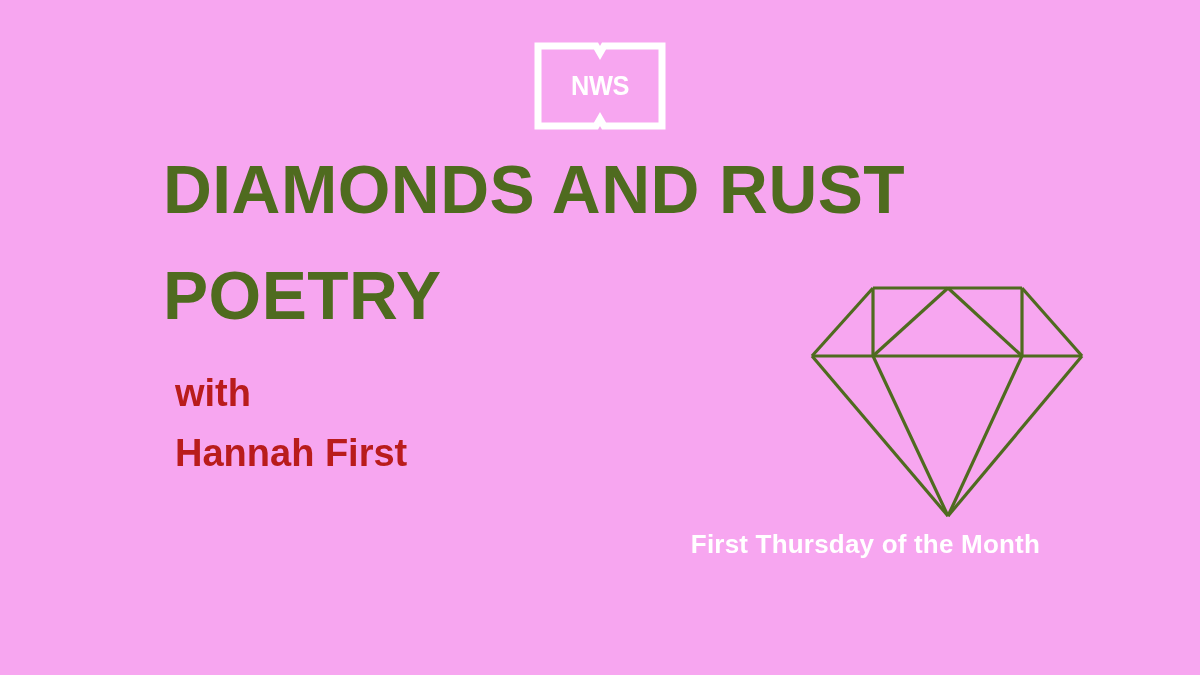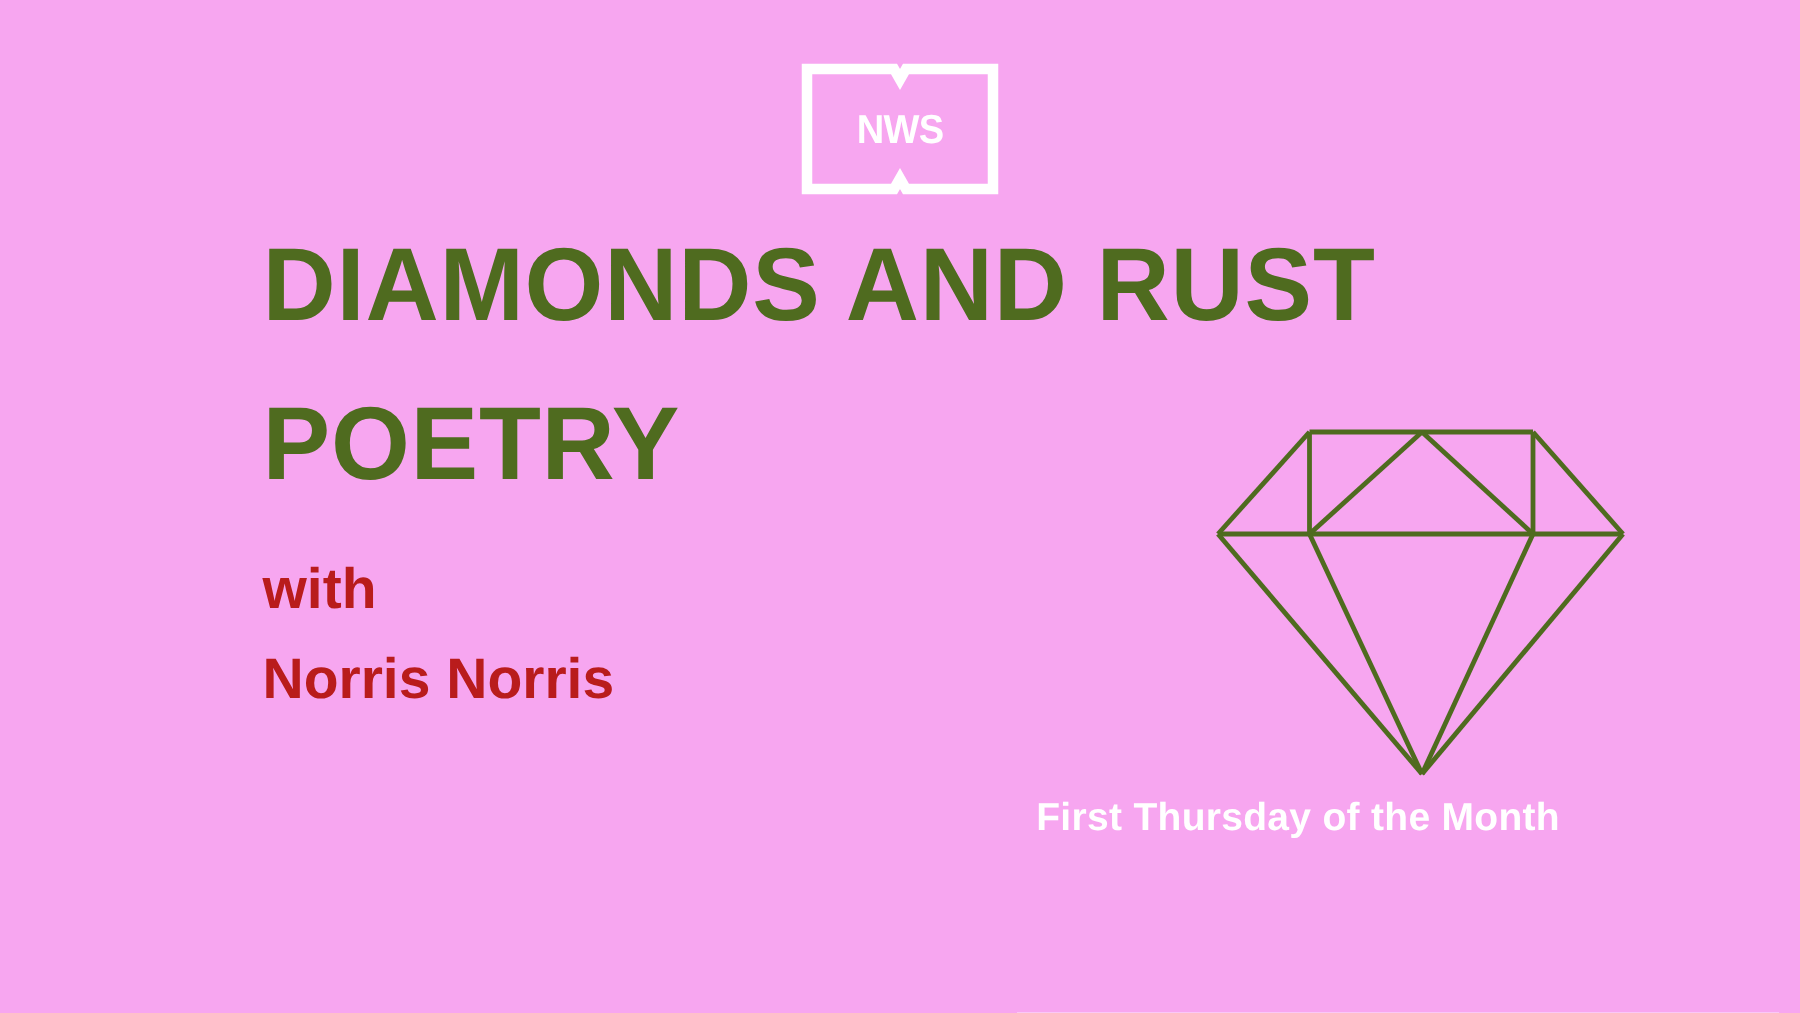--- a/index.html
+++ b/index.html
@@ -43,21 +43,21 @@
     font-size: 27px;
     font-weight: 700;
     letter-spacing: -0.5px;
     line-height: 1;
     transform: scaleX(0.94);
   }
 
   
   #headline {
     position: absolute;
-    left: 175px;
+    left: 163px;
     top: 137px;
     width: 870px;
   }
   .headline-line {
     color: #4f6b1f;
     font-size: 69px;
     font-weight: 700;
     line-height: 106px;
     letter-spacing: 0.5px;
     white-space: nowrap;
@@ -124,21 +124,21 @@
     <div id="logo-text">NWS</div>
   </div>
 
   <div id="headline">
     <div class="headline-line">DIAMONDS AND RUST</div>
     <div class="headline-line">POETRY</div>
   </div>
 
   <div id="presenter">
     <div class="presenter-line">with</div>
-    <div class="presenter-line">Norris Norris</div>
+    <div class="presenter-line">Hannah First</div>
   </div>
 
   <div id="details">
     <div class="details-line">First Thursday of the Month</div>
   </div>
 
   <div id="diamond">
     <svg viewBox="0 0 296 252" xmlns="http://www.w3.org/2000/svg">
       <g fill="none" stroke="#4f6b1f" stroke-width="3.2" stroke-linejoin="miter" stroke-linecap="butt">
 

